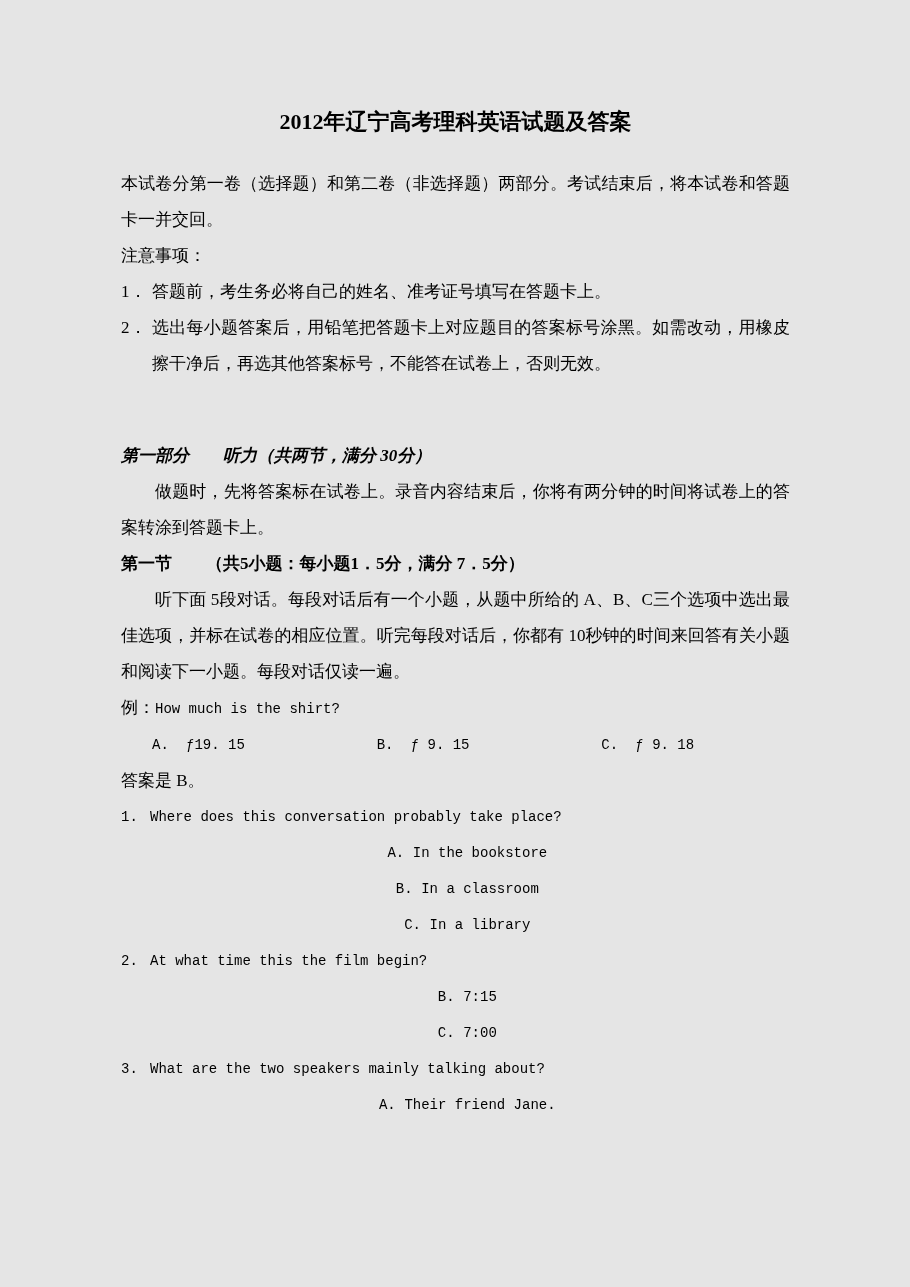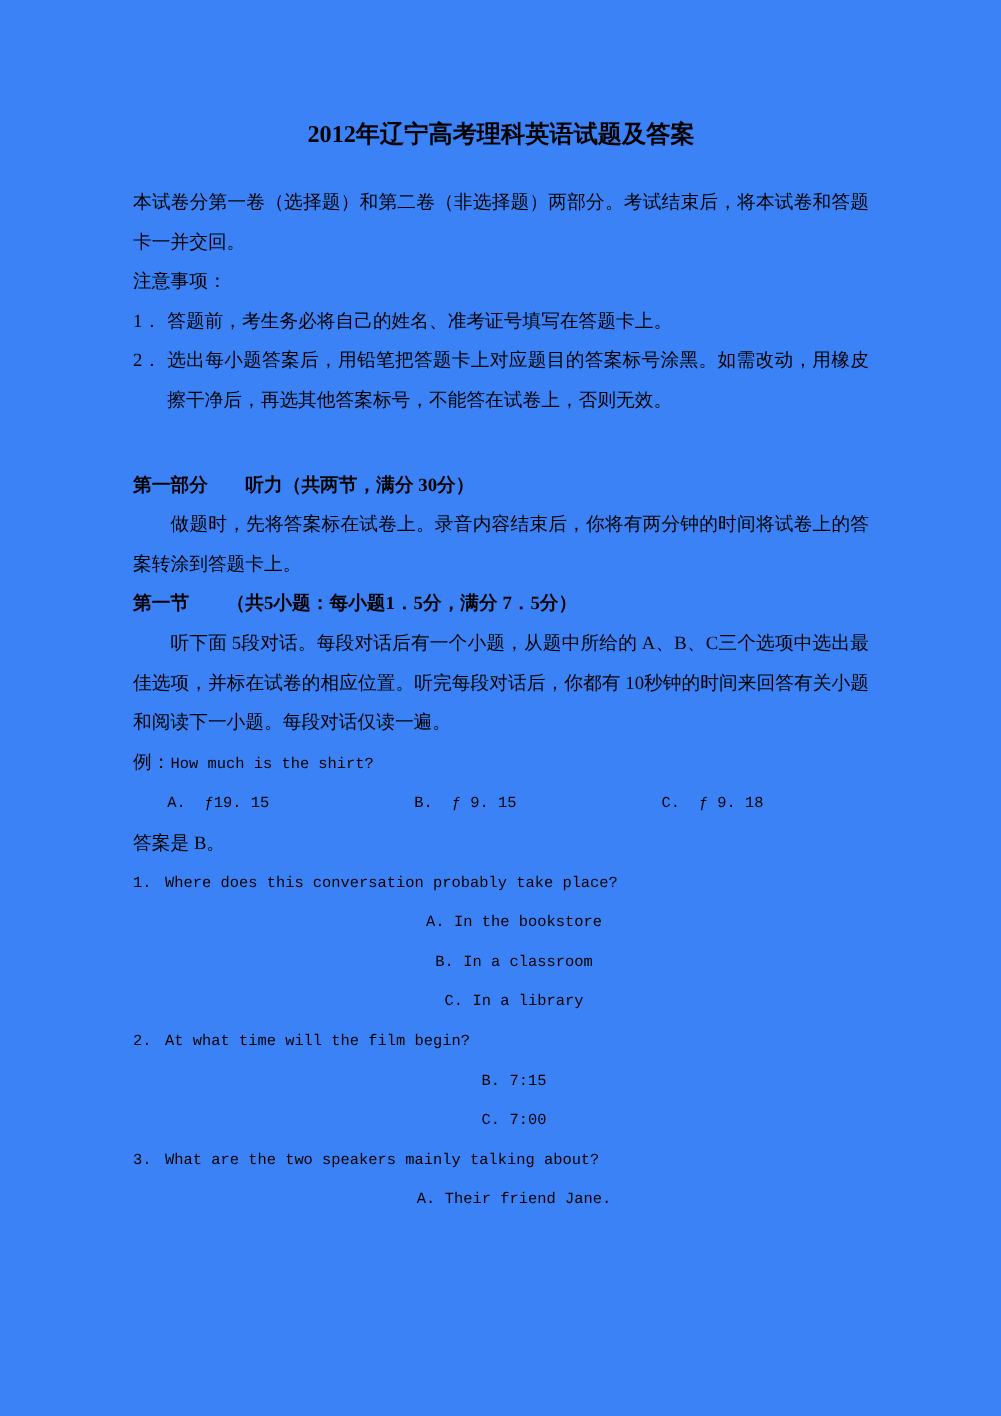--- a/index.html
+++ b/index.html
@@ -5,21 +5,21 @@
   html, body {
     margin: 0;
     padding: 0;
     background: #ffffff;
   }
   .page {
     position: relative;
     width: 910px;
     min-height: 1287px;
     margin: 0 auto;
-    background: #3b82f6;
+    background: #e5e5e5;
     color: #000000;
     box-sizing: border-box;
     padding: 106px 120px 60px 121px;
     font-family: "Liberation Serif", "DejaVu Serif", serif;
     font-size: 17px;
     line-height: 36px;
   }
   .title {
     margin: 0 0 28px 0;
     text-align: center;
@@ -44,21 +44,22 @@
     padding-left: 31px;
     text-align: justify;
   }
   .hang .num {
     position: absolute;
     left: 0;
     top: 0;
   }
   .part-heading {
     font-weight: bold;
-    margin-top: 41px;
+    margin-top: 56px;
+    font-style: italic;
   }
   .part-heading .gap {
     display: inline-block;
     width: 34px;
   }
   .sec-heading {
     font-weight: bold;
   }
   .sec-heading .gap {
     display: inline-block;
@@ -161,21 +162,21 @@
     <span class="letter">A.</span><span>In the bookstore</span>
   </div>
   <div class="opt-line">
     <span class="letter">B.</span><span>In a classroom</span>
   </div>
   <div class="opt-line">
     <span class="letter">C.</span><span>In a library</span>
   </div>
 
   <div class="q-line">
-    <span class="q-num">2.</span><span>At what time will the film begin?</span>
+    <span class="q-num">2.</span><span>At what time this the film begin?</span>
   </div>
   <div class="opt-line">
     <span class="letter">B.</span><span>7:15</span>
   </div>
   <div class="opt-line">
     <span class="letter">C.</span><span>7:00</span>
   </div>
 
   <div class="q-line">
     <span class="q-num">3.</span><span>What are the two speakers mainly talking about?</span>

